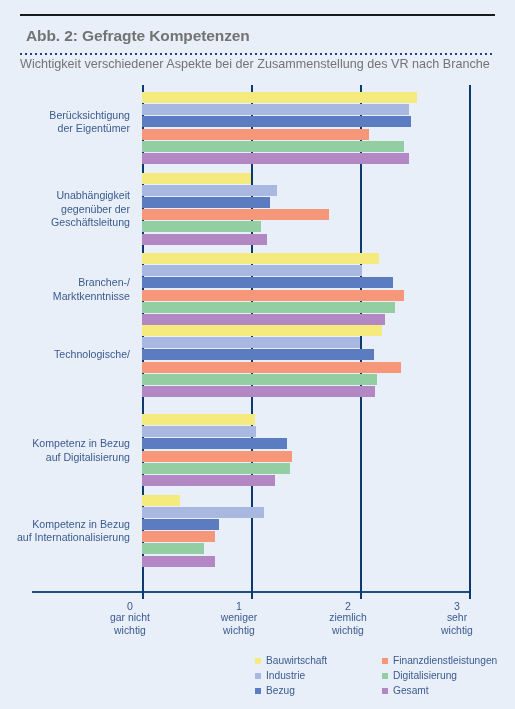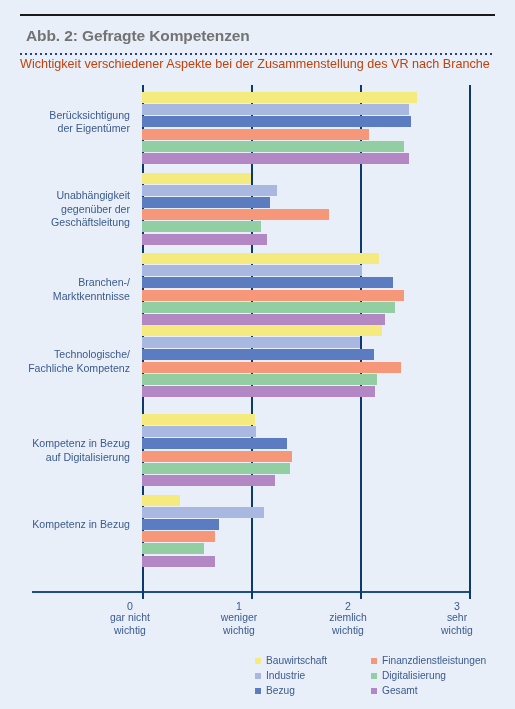--- a/index.html
+++ b/index.html
@@ -47,21 +47,21 @@
     padding: 11px 0 4px 6px;
     letter-spacing: -0.1px;
     white-space: nowrap;
   }
   #fig-subtitle {
     position: absolute;
     left: 20px;
     top: 57px;
     width: 490px;
     font-size: 12.6px;
-    color: #c2410c;
+    color: #737373;
     white-space: nowrap;
   }
 
   
   #plot {
     position: absolute;
     left: 0;
     top: 85px;
     width: 515px;
     height: 510px;
@@ -214,21 +214,20 @@
           <div class="bar" title="Bauwirtschaft: 2.17" style="top: 0px; width: 236.53px; background: rgb(245, 234, 126);"></div>
           <div class="bar" title="Industrie: 2.02" style="top: 12.2px; width: 220.18px; background: rgb(169, 184, 224);"></div>
           <div class="bar" title="Handel: 2.3" style="top: 24.4px; width: 250.7px; background: rgb(91, 124, 192);"></div>
           <div class="bar" title="Finanzdienstleistungen: 2.4" style="top: 36.6px; width: 261.6px; background: rgb(247, 151, 121);"></div>
           <div class="bar" title="Dienstleistungen: 2.32" style="top: 48.8px; width: 252.88px; background: rgb(147, 206, 163);"></div>
           <div class="bar" title="Gesamt: 2.23" style="top: 61px; width: 243.07px; background: rgb(178, 135, 196);"></div>
         </div>
         <div class="bargroup" style="top: 240px; height: 73.2px;">
           <div class="catlabel" style="top: 23.4px;">
             <div>Technologische/</div>
-            <div>Fachliche Kompetenz</div>
           </div>
           <div class="bar" title="Bauwirtschaft: 2.2" style="top: 0px; width: 239.8px; background: rgb(245, 234, 126);"></div>
           <div class="bar" title="Industrie: 2" style="top: 12.2px; width: 218px; background: rgb(169, 184, 224);"></div>
           <div class="bar" title="Handel: 2.13" style="top: 24.4px; width: 232.17px; background: rgb(91, 124, 192);"></div>
           <div class="bar" title="Finanzdienstleistungen: 2.38" style="top: 36.6px; width: 259.42px; background: rgb(247, 151, 121);"></div>
           <div class="bar" title="Dienstleistungen: 2.16" style="top: 48.8px; width: 235.44px; background: rgb(147, 206, 163);"></div>
           <div class="bar" title="Gesamt: 2.14" style="top: 61px; width: 233.26px; background: rgb(178, 135, 196);"></div>
         </div>
         <div class="bargroup" style="top: 329px; height: 73.2px;">
           <div class="catlabel" style="top: 23.4px;">
@@ -238,20 +237,21 @@
           <div class="bar" title="Bauwirtschaft: 1.04" style="top: 0px; width: 113.36px; background: rgb(245, 234, 126);"></div>
           <div class="bar" title="Industrie: 1.05" style="top: 12.2px; width: 114.45px; background: rgb(169, 184, 224);"></div>
           <div class="bar" title="Handel: 1.33" style="top: 24.4px; width: 144.97px; background: rgb(91, 124, 192);"></div>
           <div class="bar" title="Finanzdienstleistungen: 1.38" style="top: 36.6px; width: 150.42px; background: rgb(247, 151, 121);"></div>
           <div class="bar" title="Dienstleistungen: 1.36" style="top: 48.8px; width: 148.24px; background: rgb(147, 206, 163);"></div>
           <div class="bar" title="Gesamt: 1.22" style="top: 61px; width: 132.98px; background: rgb(178, 135, 196);"></div>
         </div>
         <div class="bargroup" style="top: 409.5px; height: 73.2px;">
           <div class="catlabel" style="top: 23.4px;">
             <div>Kompetenz in Bezug</div>
+            <div>auf Internationalisierung</div>
           </div>
           <div class="bar" title="Bauwirtschaft: 0.35" style="top: 0px; width: 38.15px; background: rgb(245, 234, 126);"></div>
           <div class="bar" title="Industrie: 1.12" style="top: 12.2px; width: 122.08px; background: rgb(169, 184, 224);"></div>
           <div class="bar" title="Handel: 0.71" style="top: 24.4px; width: 77.39px; background: rgb(91, 124, 192);"></div>
           <div class="bar" title="Finanzdienstleistungen: 0.67" style="top: 36.6px; width: 73.03px; background: rgb(247, 151, 121);"></div>
           <div class="bar" title="Dienstleistungen: 0.57" style="top: 48.8px; width: 62.13px; background: rgb(147, 206, 163);"></div>
           <div class="bar" title="Gesamt: 0.67" style="top: 61px; width: 73.03px; background: rgb(178, 135, 196);"></div>
         </div>
       </div>
   </div>
@@ -287,21 +287,21 @@
         </div>
         <div class="legend-item">
           <span class="legend-swatch" style="background: rgb(169, 184, 224);"></span>
           <span class="legend-text">Industrie</span>
         </div>
         <div class="legend-item">
           <span class="legend-swatch" style="background: rgb(91, 124, 192);"></span>
           <span class="legend-text">Bezug</span>
         </div>
       </div>
-      <div class="legend-col" style="left: 116px;">
+      <div class="legend-col" style="left: 127px;">
         <div class="legend-item">
           <span class="legend-swatch" style="background: rgb(247, 151, 121);"></span>
           <span class="legend-text">Finanzdienstleistungen</span>
         </div>
         <div class="legend-item">
           <span class="legend-swatch" style="background: rgb(147, 206, 163);"></span>
           <span class="legend-text">Digitalisierung</span>
         </div>
         <div class="legend-item">
           <span class="legend-swatch" style="background: rgb(178, 135, 196);"></span>

